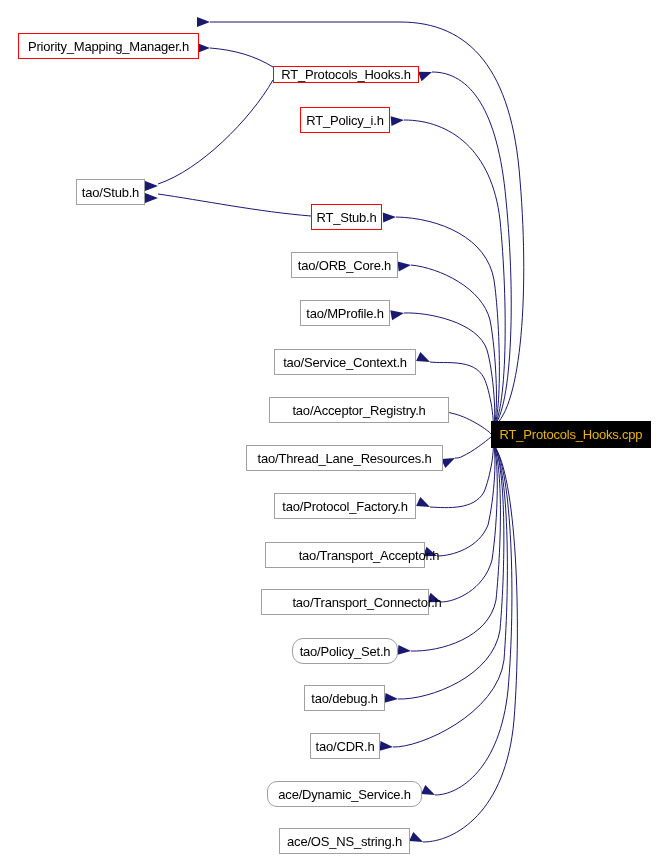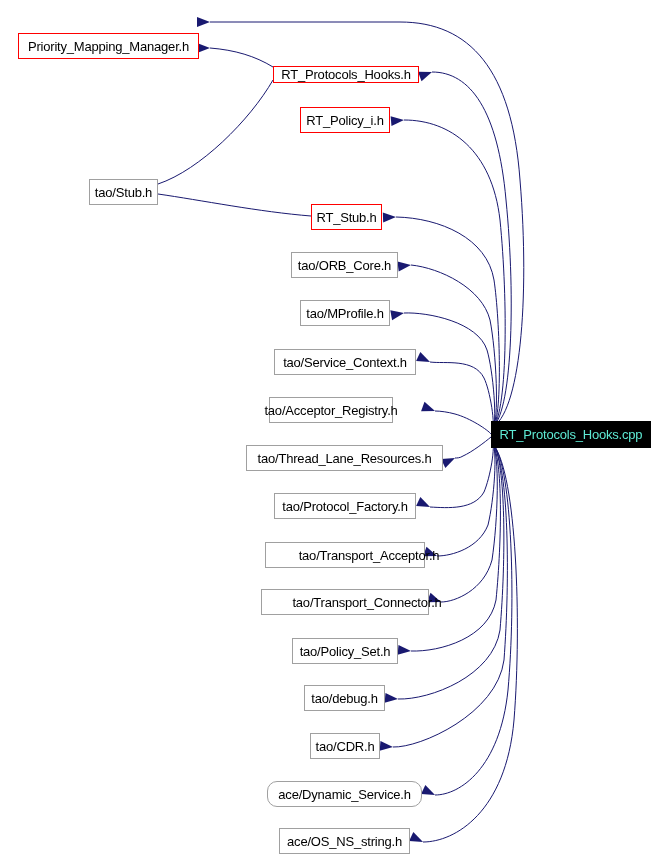--- a/index.html
+++ b/index.html
@@ -35,21 +35,21 @@
     color: #000000;
     white-space: nowrap;
     letter-spacing: -0.2px;
   }
   .node-box.red {
     border: 1px solid #ff0000;
   }
   .node-box.root {
     background: #000000;
     border: 1px solid #000000;
-    color: #5eead4;
+    color: #eab308;
   }
   .node-label {
     display: block;
     padding: 0 5px;
   }
 </style>
 </head>
 <body>
 
 <div id="graph-root">
@@ -104,51 +104,51 @@
   <div id="nodes-layer">
       <div class="node-box red" style="left: 18px; top: 33px; width: 181px; height: 26px;">
         <span class="node-label">Priority_Mapping_Manager.h</span>
       </div>
       <div class="node-box red" style="left: 273px; top: 66px; width: 146px; height: 17px;">
         <span class="node-label">RT_Protocols_Hooks.h</span>
       </div>
       <div class="node-box red" style="left: 300px; top: 107px; width: 90px; height: 26px;">
         <span class="node-label">RT_Policy_i.h</span>
       </div>
-      <div class="node-box" style="left: 76px; top: 179px; width: 69px; height: 26px; margin-left: 13px;">
+      <div class="node-box" style="left: 76px; top: 179px; width: 69px; height: 26px;">
         <span class="node-label">tao/Stub.h</span>
       </div>
       <div class="node-box red" style="left: 311px; top: 204px; width: 71px; height: 26px;">
         <span class="node-label">RT_Stub.h</span>
       </div>
       <div class="node-box" style="left: 291px; top: 252px; width: 107px; height: 26px;">
         <span class="node-label">tao/ORB_Core.h</span>
       </div>
       <div class="node-box" style="left: 300px; top: 300px; width: 90px; height: 26px;">
         <span class="node-label">tao/MProfile.h</span>
       </div>
       <div class="node-box" style="left: 274px; top: 349px; width: 142px; height: 26px;">
         <span class="node-label">tao/Service_Context.h</span>
       </div>
-      <div class="node-box" style="left: 269px; top: 397px; width: 124px; height: 26px;">
+      <div class="node-box" style="left: 269px; top: 397px; width: 180px; height: 26px;">
         <span class="node-label">tao/Acceptor_Registry.h</span>
       </div>
       <div class="node-box" style="left: 246px; top: 445px; width: 197px; height: 26px;">
         <span class="node-label">tao/Thread_Lane_Resources.h</span>
       </div>
       <div class="node-box" style="left: 274px; top: 493px; width: 142px; height: 26px;">
         <span class="node-label">tao/Protocol_Factory.h</span>
       </div>
       <div class="node-box" style="left: 265px; top: 542px; width: 160px; height: 26px; padding-left: 48px;">
         <span class="node-label">tao/Transport_Acceptor.h</span>
       </div>
       <div class="node-box" style="left: 261px; top: 589px; width: 168px; height: 26px; padding-left: 44px;">
         <span class="node-label">tao/Transport_Connector.h</span>
       </div>
-      <div class="node-box" style="left: 292px; top: 638px; width: 106px; height: 26px;">
+      <div class="node-box" style="left: 292px; top: 638px; width: 106px; height: 26px; border-radius: 11px;">
         <span class="node-label">tao/Policy_Set.h</span>
       </div>
       <div class="node-box" style="left: 304px; top: 685px; width: 81px; height: 26px;">
         <span class="node-label">tao/debug.h</span>
       </div>
       <div class="node-box" style="left: 310px; top: 733px; width: 70px; height: 26px;">
         <span class="node-label">tao/CDR.h</span>
       </div>
       <div class="node-box" style="left: 267px; top: 781px; width: 155px; height: 26px; border-radius: 10px;">
         <span class="node-label">ace/Dynamic_Service.h</span>

